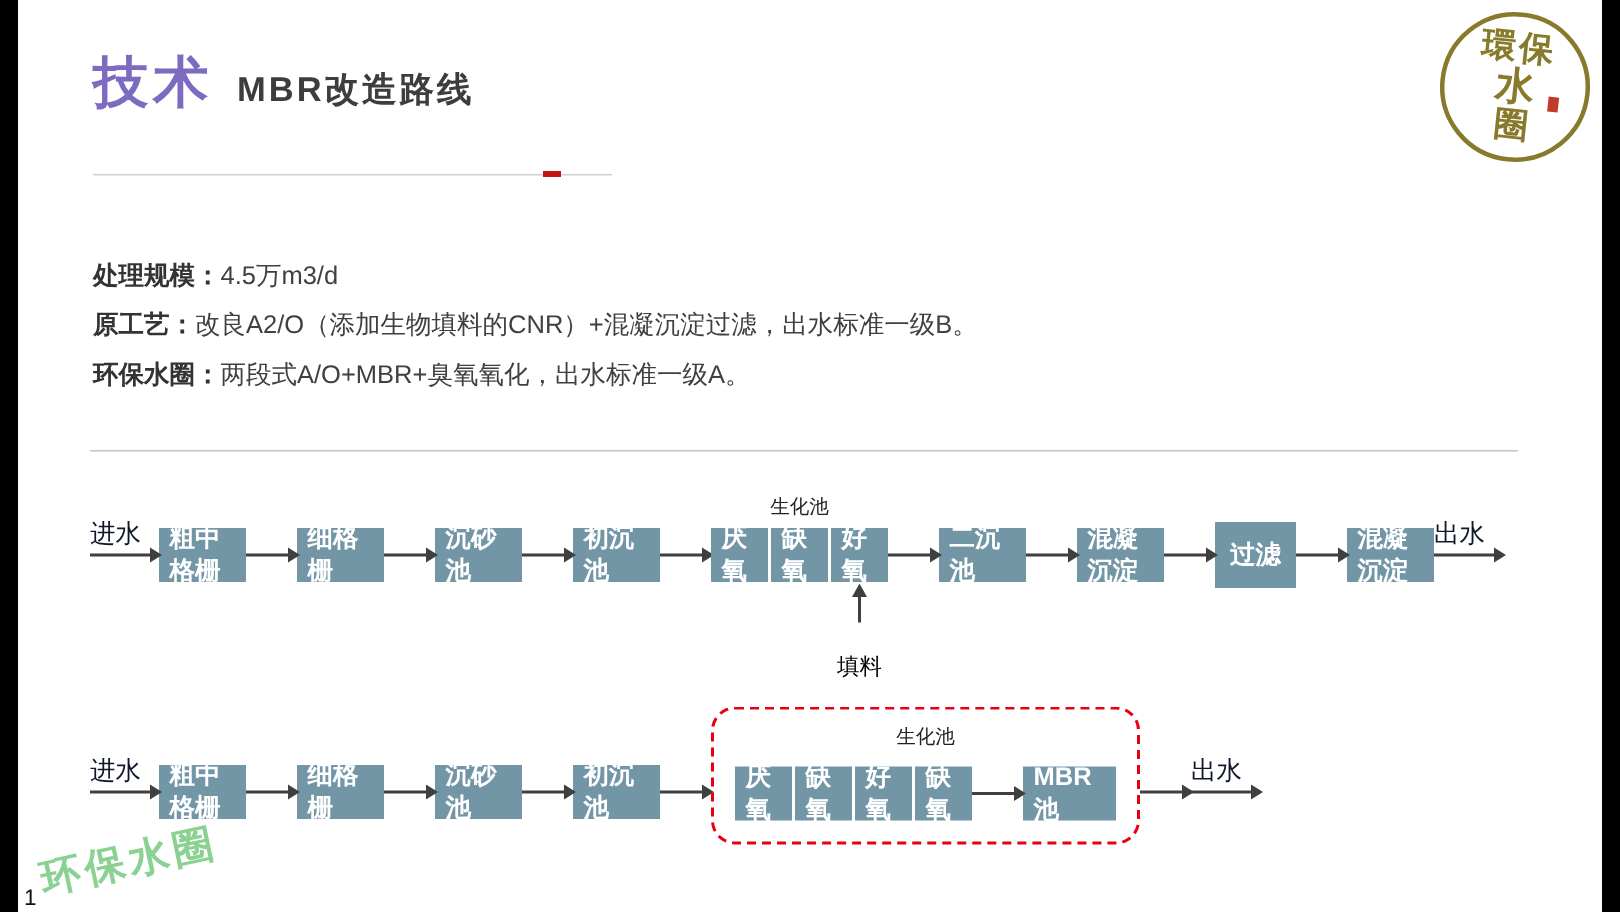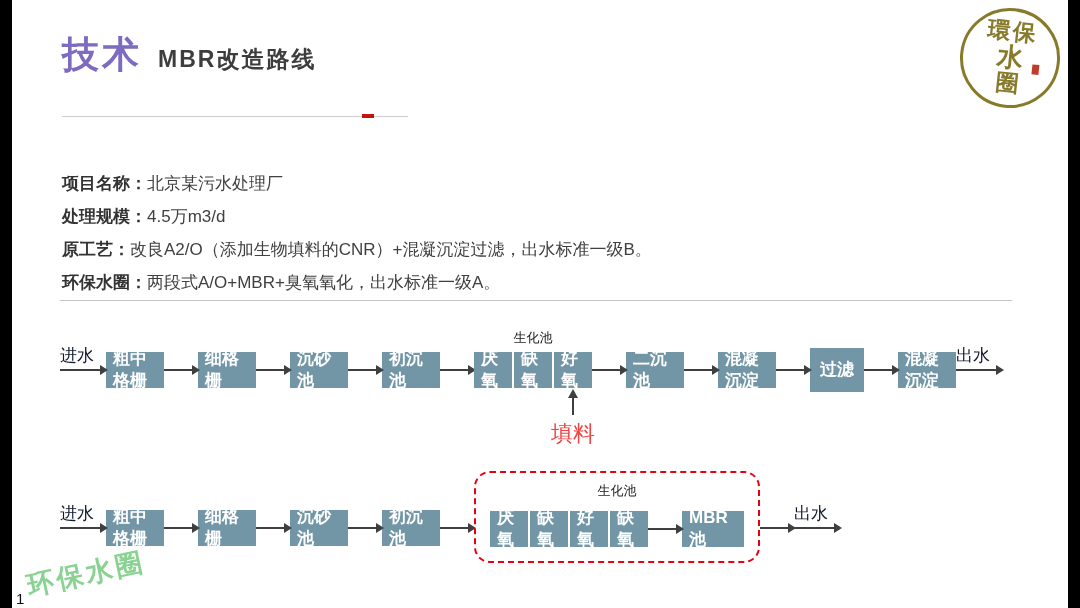--- a/index.html
+++ b/index.html
@@ -63,21 +63,21 @@
   .biogroup{position:relative;flex:none;}
   .group-label{font-size:13px;color:#222;}
   .biogroup > .group-label{position:absolute;bottom:100%;left:0;right:0;text-align:center;margin-bottom:5px;}
 
   .feed{position:absolute;top:100%;transform:translateX(-50%);display:flex;flex-direction:column;
         align-items:center;margin-top:2px;}
   .up-arrow{width:2px;height:18px;background:var(--arrow-dark,#3f3f3f);position:relative;margin-top:7px;}
   .up-arrow::before{content:"";position:absolute;top:-8px;left:-4px;
         border-bottom:9px solid var(--arrow-dark,#3f3f3f);
         border-left:5px solid transparent;border-right:5px solid transparent;}
-  .feed-label{font-size:22px;color:#ef4444;margin-top:4px;white-space:nowrap;}
+  .feed-label{font-size:15px;color:#000000;margin-top:20px;white-space:nowrap;}
 
   .dashedgroup{position:relative;border:2px dashed var(--dashed-red,#e60012);border-radius:16px;
         padding:38px 14px 14px;flex:none;transform:translateY(-11px);}
   .dashedgroup > .group-label{position:absolute;top:9px;left:0;right:0;text-align:center;}
   .dg-row{display:flex;align-items:center;}
 
   .watermark{position:absolute;left:26px;bottom:16px;font-size:27px;font-weight:bold;
         color:var(--watermark-green-a,rgba(59,180,74,0.6));transform:rotate(-12deg);letter-spacing:3px;}
   .page-number{position:absolute;left:16px;bottom:1px;font-size:15px;color:#111;}
 </style>
@@ -97,21 +97,20 @@
   </div>
 
   <div class="logo">
     <div class="logo-line1">環保</div>
     <div class="logo-line2">水</div>
     <div class="logo-line3">圈</div>
     <span class="logo-seal"></span>
   </div>
 
   <div class="info" id="info-list">
-      <div class="info-line"><span class="info-label">项目名称：</span><span class="info-value">北京某污水处理厂</span></div>
       <div class="info-line"><span class="info-label">处理规模：</span><span class="info-value">4.5万m3/d</span></div>
       <div class="info-line"><span class="info-label">原工艺：</span><span class="info-value">改良A2/O（添加生物填料的CNR）+混凝沉淀过滤，出水标准一级B。</span></div>
       <div class="info-line"><span class="info-label">环保水圈：</span><span class="info-value">两段式A/O+MBR+臭氧氧化，出水标准一级A。</span></div>
     </div>
 
   <hr class="divider">
 
   <div class="flow" id="flow1">
       <div class="io">
         <span class="io-label">进水</span>

